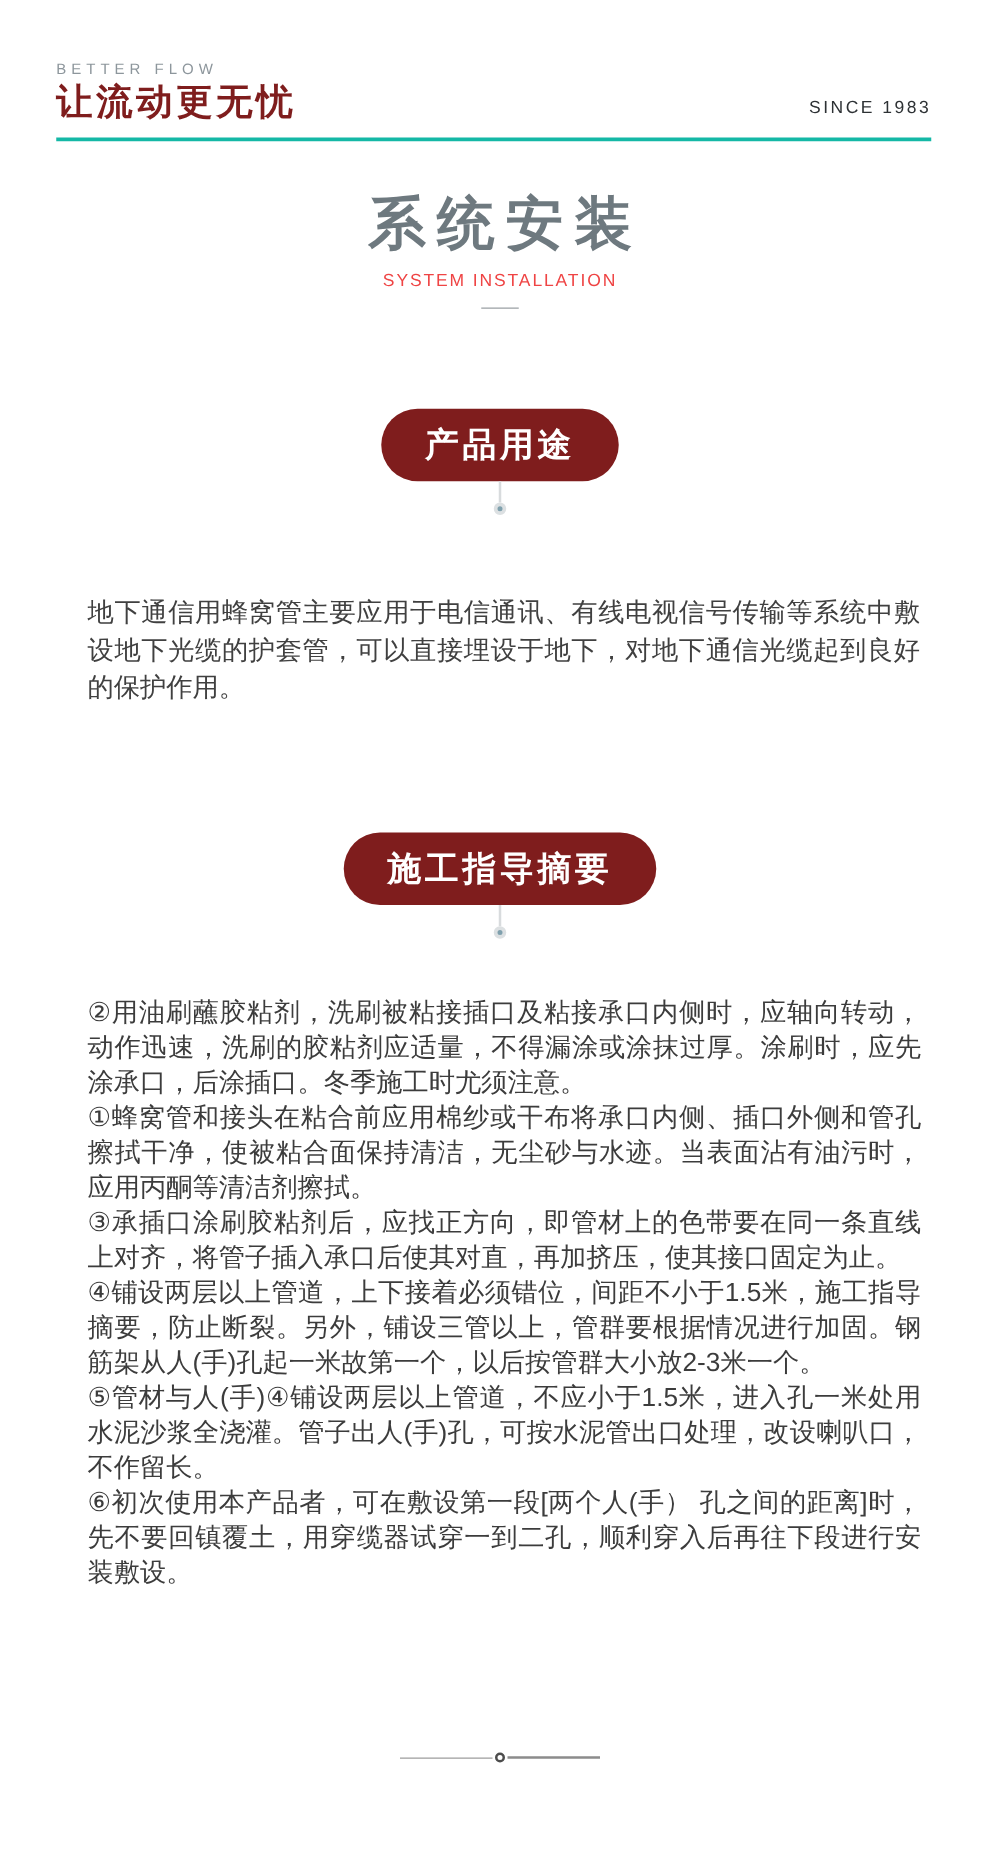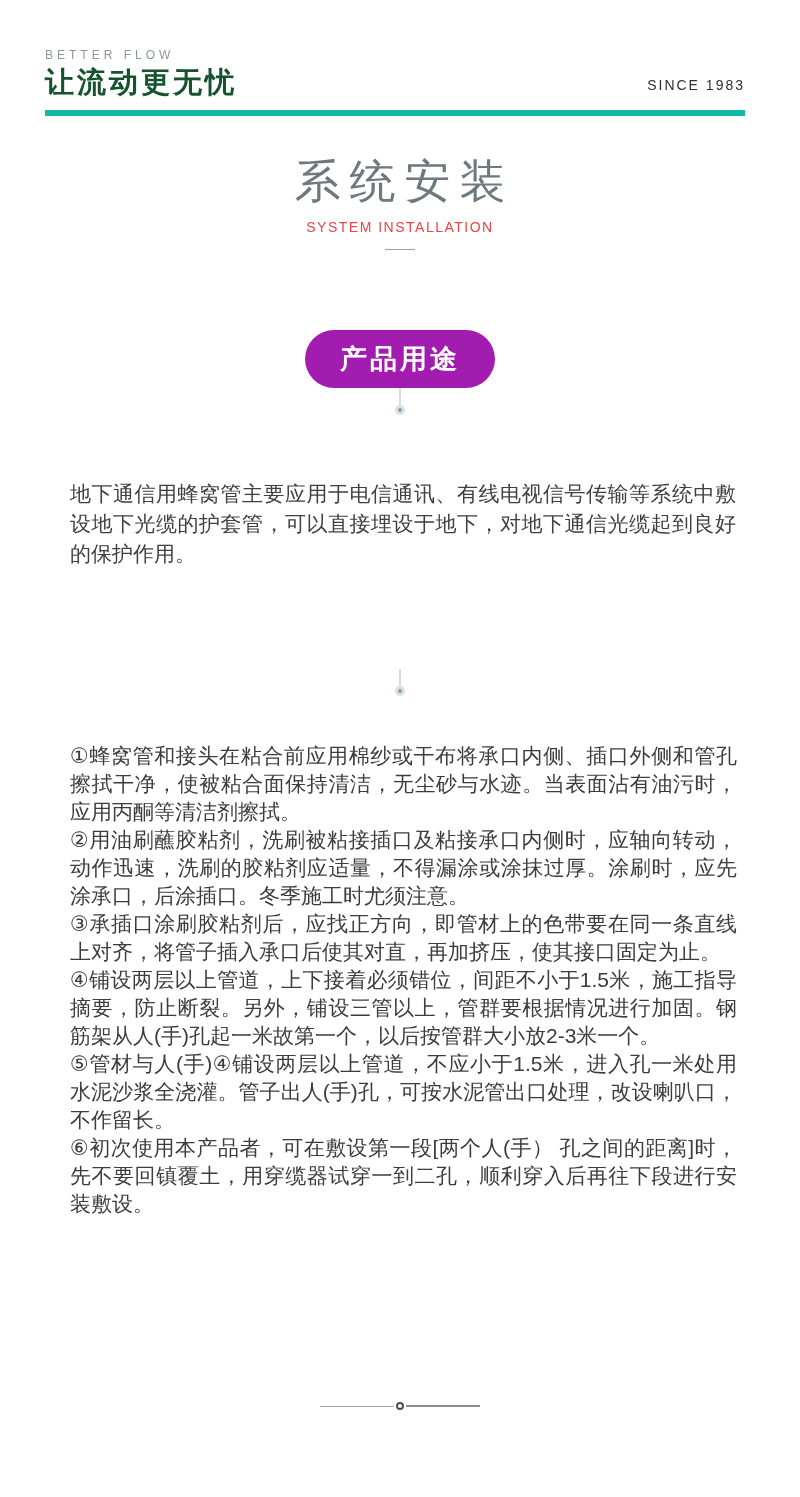--- a/index.html
+++ b/index.html
@@ -14,51 +14,51 @@
     font-family: "Liberation Sans", "DejaVu Sans", sans-serif;
   }
 
   
   .header {
     display: flex;
     justify-content: space-between;
     align-items: flex-end;
     margin: 0 55px 0 45px;
     padding: 48px 0 12px 0;
-    border-bottom: 6px solid #14b8a6;
+    border-bottom: 3px solid #14b8a6;
   }
   .brand-en {
     font-size: 12px;
     letter-spacing: 4px;
     color: #8d969c;
     line-height: 15px;
     margin-bottom: 3px;
   }
   .brand-zh {
     font-size: 29px;
     font-weight: bold;
-    color: #14532d;
+    color: #7f1d1d;
     letter-spacing: 3px;
     line-height: 32px;
   }
   .since {
     font-size: 14px;
     color: #2d3134;
     letter-spacing: 2px;
     line-height: 18px;
     padding-bottom: 4px;
     text-align: center;
   }
 
   
   .title-block { text-align: center; margin-top: 40px; }
   .title-main {
     margin: 0;
     font-size: 46px;
-    font-weight: normal;
+    font-weight: bold;
     color: #6e797f;
     letter-spacing: 9px;
     padding-left: 9px;
     line-height: 50px;
   }
   .title-sub {
     margin-top: 13px;
     font-size: 14px;
     font-weight: 500;
     color: #ef4444;
@@ -71,21 +71,21 @@
     background: #9aa0a4;
     margin: 14px auto 0 auto;
   }
 
   
   .section-head { text-align: center; }
   .section-head.first { margin-top: 80px; }
   .section-head.second { margin-top: 100px; }
   .badge {
     display: inline-block;
-    background: #a21caf;
+    background: #7f1d1d;
     color: #ffffff;
     font-size: 27px;
     font-weight: bold;
     letter-spacing: 3px;
     line-height: 32px;
     padding: 13px 35px;
     border-radius: 999px;
   }
   .connector {
     display: flex;
@@ -162,29 +162,30 @@
     <span class="badge">产品用途</span>
     <div class="connector">
       <div class="connector-line"></div>
       <div class="connector-dot"></div>
     </div>
   </div>
 
   <p class="intro">地下通信用蜂窝管主要应用于电信通讯、有线电视信号传输等系统中敷设地下光缆的护套管，可以直接埋设于地下，对地下通信光缆起到良好的保护作用。</p>
 
   <div class="section-head second">
+    <span class="badge">施工指导摘要</span>
     <div class="connector">
       <div class="connector-line"></div>
       <div class="connector-dot"></div>
     </div>
   </div>
 
   <div class="guide-list">
+    <p class="guide-item">②用油刷蘸胶粘剂，洗刷被粘接插口及粘接承口内侧时，应轴向转动，动作迅速，洗刷的胶粘剂应适量，不得漏涂或涂抹过厚。涂刷时，应先涂承口，后涂插口。冬季施工时尤须注意。</p>
     <p class="guide-item">①蜂窝管和接头在粘合前应用棉纱或干布将承口内侧、插口外侧和管孔擦拭干净，使被粘合面保持清洁，无尘砂与水迹。当表面沾有油污时，应用丙酮等清洁剂擦拭。</p>
-    <p class="guide-item">②用油刷蘸胶粘剂，洗刷被粘接插口及粘接承口内侧时，应轴向转动，动作迅速，洗刷的胶粘剂应适量，不得漏涂或涂抹过厚。涂刷时，应先涂承口，后涂插口。冬季施工时尤须注意。</p>
     <p class="guide-item">③承插口涂刷胶粘剂后，应找正方向，即管材上的色带要在同一条直线上对齐，将管子插入承口后使其对直，再加挤压，使其接口固定为止。</p>
     <p class="guide-item">④铺设两层以上管道，上下接着必须错位，间距不小于1.5米，施工指导摘要，防止断裂。另外，铺设三管以上，管群要根据情况进行加固。钢筋架从人(手)孔起一米故第一个，以后按管群大小放2-3米一个。</p>
     <p class="guide-item">⑤管材与人(手)④铺设两层以上管道，不应小于1.5米，进入孔一米处用水泥沙浆全浇灌。管子出人(手)孔，可按水泥管出口处理，改设喇叭口，不作留长。</p>
     <p class="guide-item">⑥初次使用本产品者，可在敷设第一段[两个人(手） 孔之间的距离]时，先不要回镇覆土，用穿缆器试穿一到二孔，顺利穿入后再往下段进行安装敷设。</p>
   </div>
 
   <div class="footer-decor">
     <div class="decor-line-left"></div>
     <div class="decor-circle"></div>
     <div class="decor-line-right"></div>

